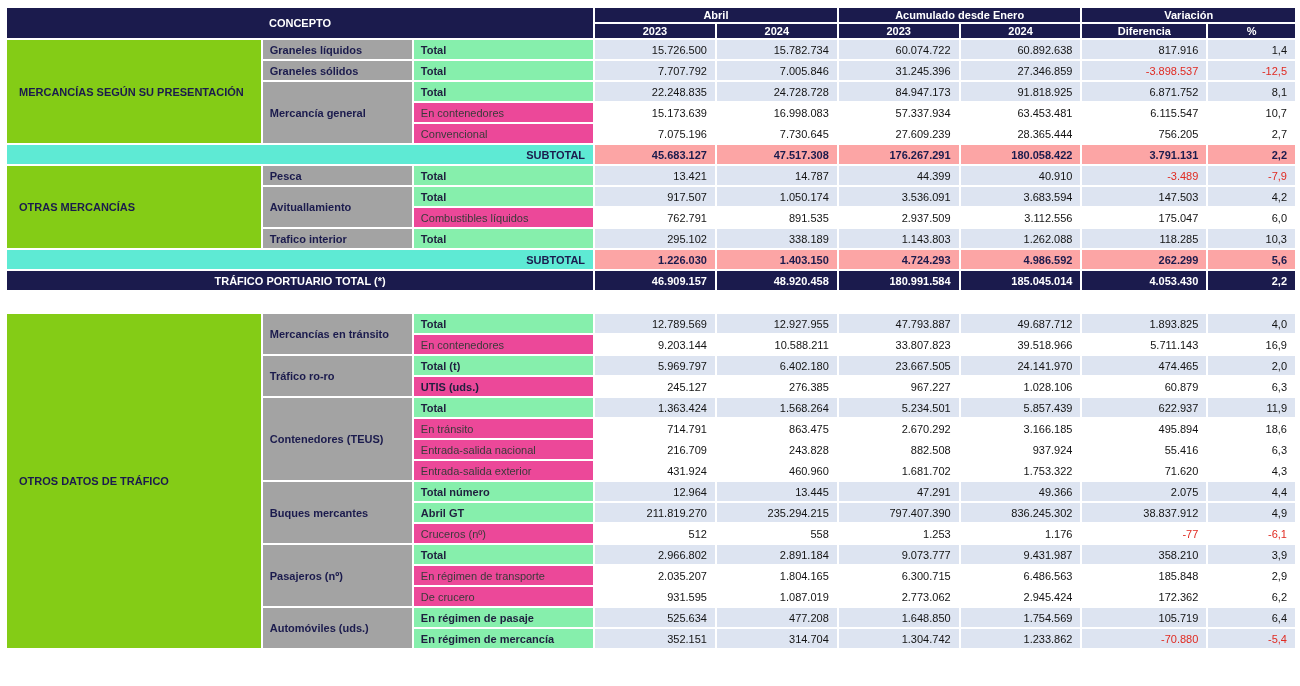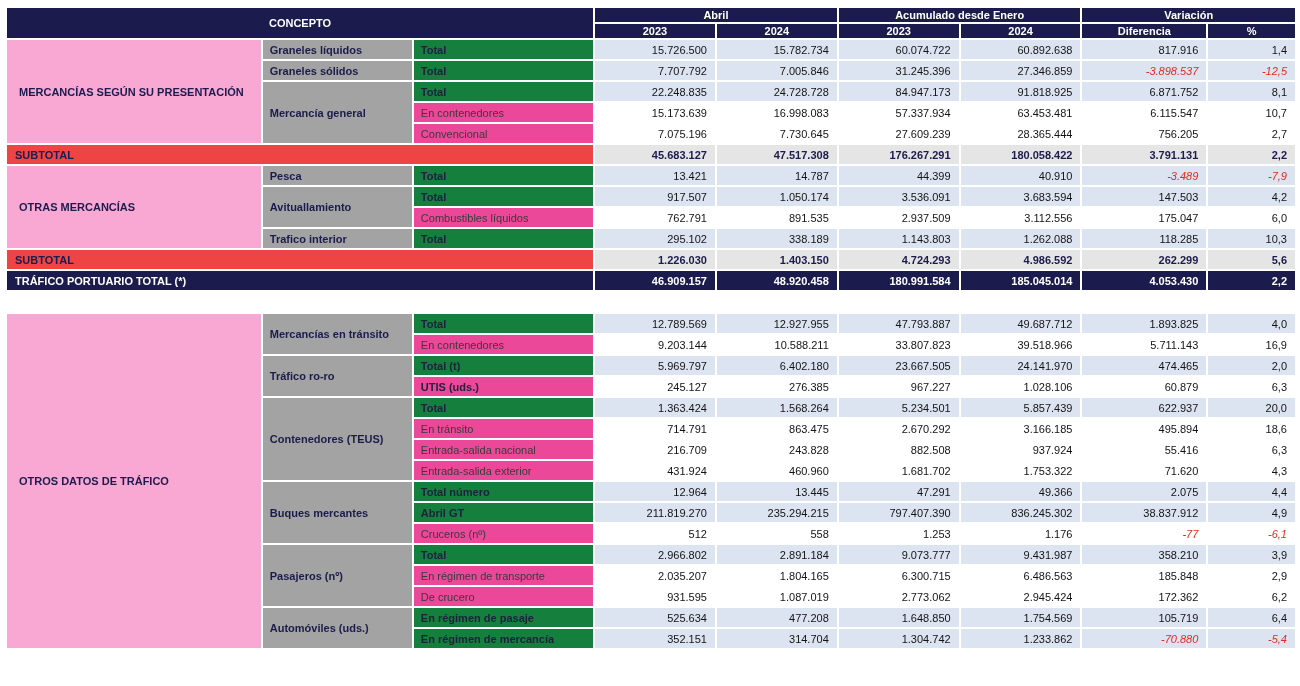--- a/index.html
+++ b/index.html
@@ -6,37 +6,37 @@
   body { font-family:"Liberation Sans", sans-serif; }
   .report { width:1300px; height:658px; box-sizing:border-box; padding:6px 5px 0 5px; overflow:hidden; }
   table.data-table { border-collapse:separate; border-spacing:2px; table-layout:fixed; width:1292px; background:#ffffff; }
   table.data-table + table.data-table { margin-top:20px; }
   th, td { box-sizing:border-box; font-size:11px; padding:0 8px; height:19px; overflow:hidden; white-space:nowrap; vertical-align:middle; }
 
   
   th.hd { background:#1b1b4d; color:#ffffff; font-weight:bold; text-align:center; height:14px; padding:0 4px; }
 
   
-  td.section { background:#f9a8d4; color:#1b1b4d; font-weight:bold; text-align:left; padding-left:12px; }
+  td.section { background:#84cc16; color:#1b1b4d; font-weight:bold; text-align:left; padding-left:12px; }
   td.subcat  { background:#a3a3a3; color:#1b1b4d; font-weight:bold; padding-left:7px; }
   td.item    { background:#ec4899; color:#3a3a3a; font-weight:normal; padding-left:7px; }
   td.item.b  { color:#1f1f3f; font-weight:bold; }
-  td.item.sh { background:#15803d; }
+  td.item.sh { background:#86efac; }
 
   
   td.val { text-align:right; color:#131313; background:#ffffff; }
   td.val.sh  { background:#dde4f1; }
-  td.val.neg { color:#e02a21;font-style:italic; }
-
-  
-  td.stlab { background:#ef4444; color:#1b1b4d; font-weight:bold; text-align:left; }
-  td.val.st { background:#e5e5e5; color:#1b1b4d; font-weight:bold; }
-
-  
-  td.totlab { background:#1b1b4d; color:#ffffff; font-weight:bold; text-align:left; }
+  td.val.neg { color:#e02a21; }
+
+  
+  td.stlab { background:#5eead4; color:#1b1b4d; font-weight:bold; text-align:right; }
+  td.val.st { background:#fca5a5; color:#1b1b4d; font-weight:bold; }
+
+  
+  td.totlab { background:#1b1b4d; color:#ffffff; font-weight:bold; text-align:center; }
   td.val.tot { background:#1b1b4d; color:#ffffff; font-weight:bold;margin-left:33px; }
 
   .footnote { font-size:11px; font-style:italic; color:#222222; margin:8px 0 0 4px; }
   .divider { border-top:1px solid #d0d0d0; margin-top:12px; width:1290px; }
 </style>
 </head>
 <body>
 
 <div class="report">
   <table class="data-table">
@@ -237,21 +237,21 @@
           <td class="val">6,3</td>
         </tr>
         <tr>
           <td class="subcat" rowspan="4">Contenedores (TEUS)</td>
           <td class="item b sh">Total</td>
           <td class="val sh">1.363.424</td>
           <td class="val sh">1.568.264</td>
           <td class="val sh">5.234.501</td>
           <td class="val sh">5.857.439</td>
           <td class="val sh">622.937</td>
-          <td class="val sh">20,0</td>
+          <td class="val sh">11,9</td>
         </tr>
         <tr>
           <td class="item">En tránsito</td>
           <td class="val">714.791</td>
           <td class="val">863.475</td>
           <td class="val">2.670.292</td>
           <td class="val">3.166.185</td>
           <td class="val">495.894</td>
           <td class="val">18,6</td>
         </tr>

